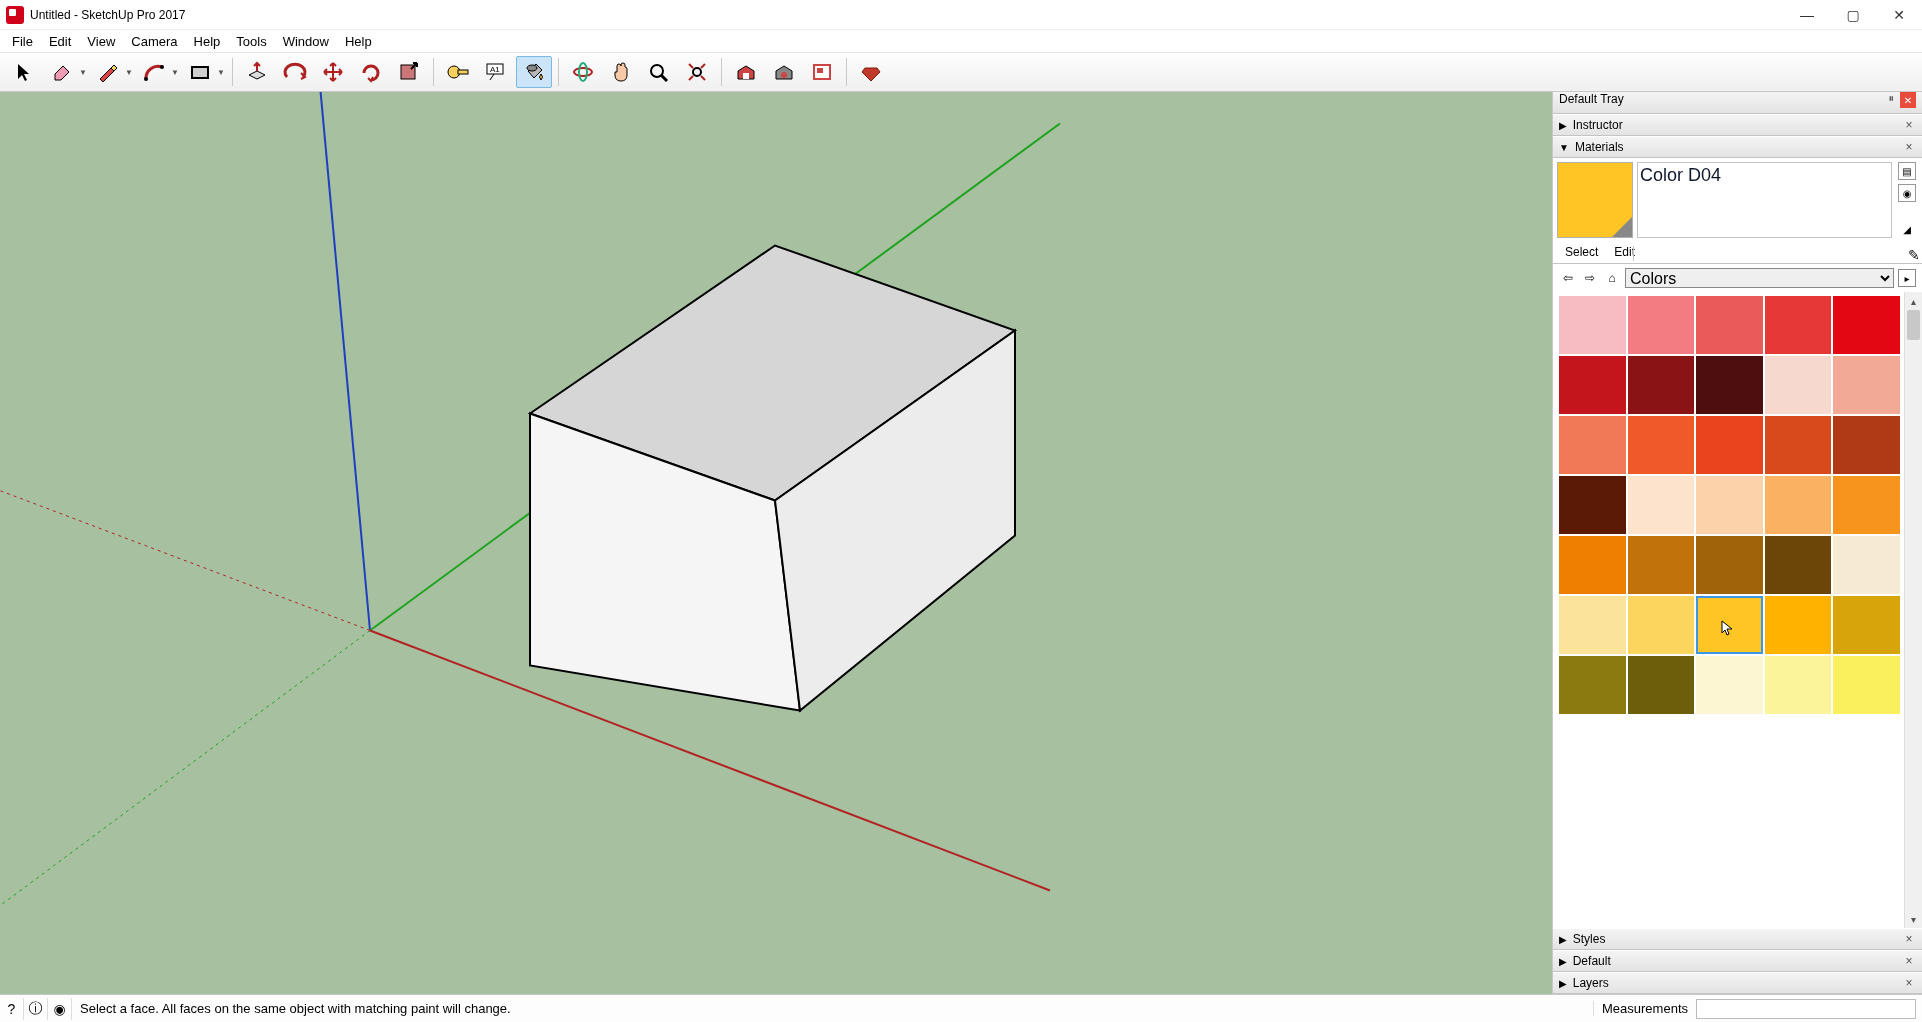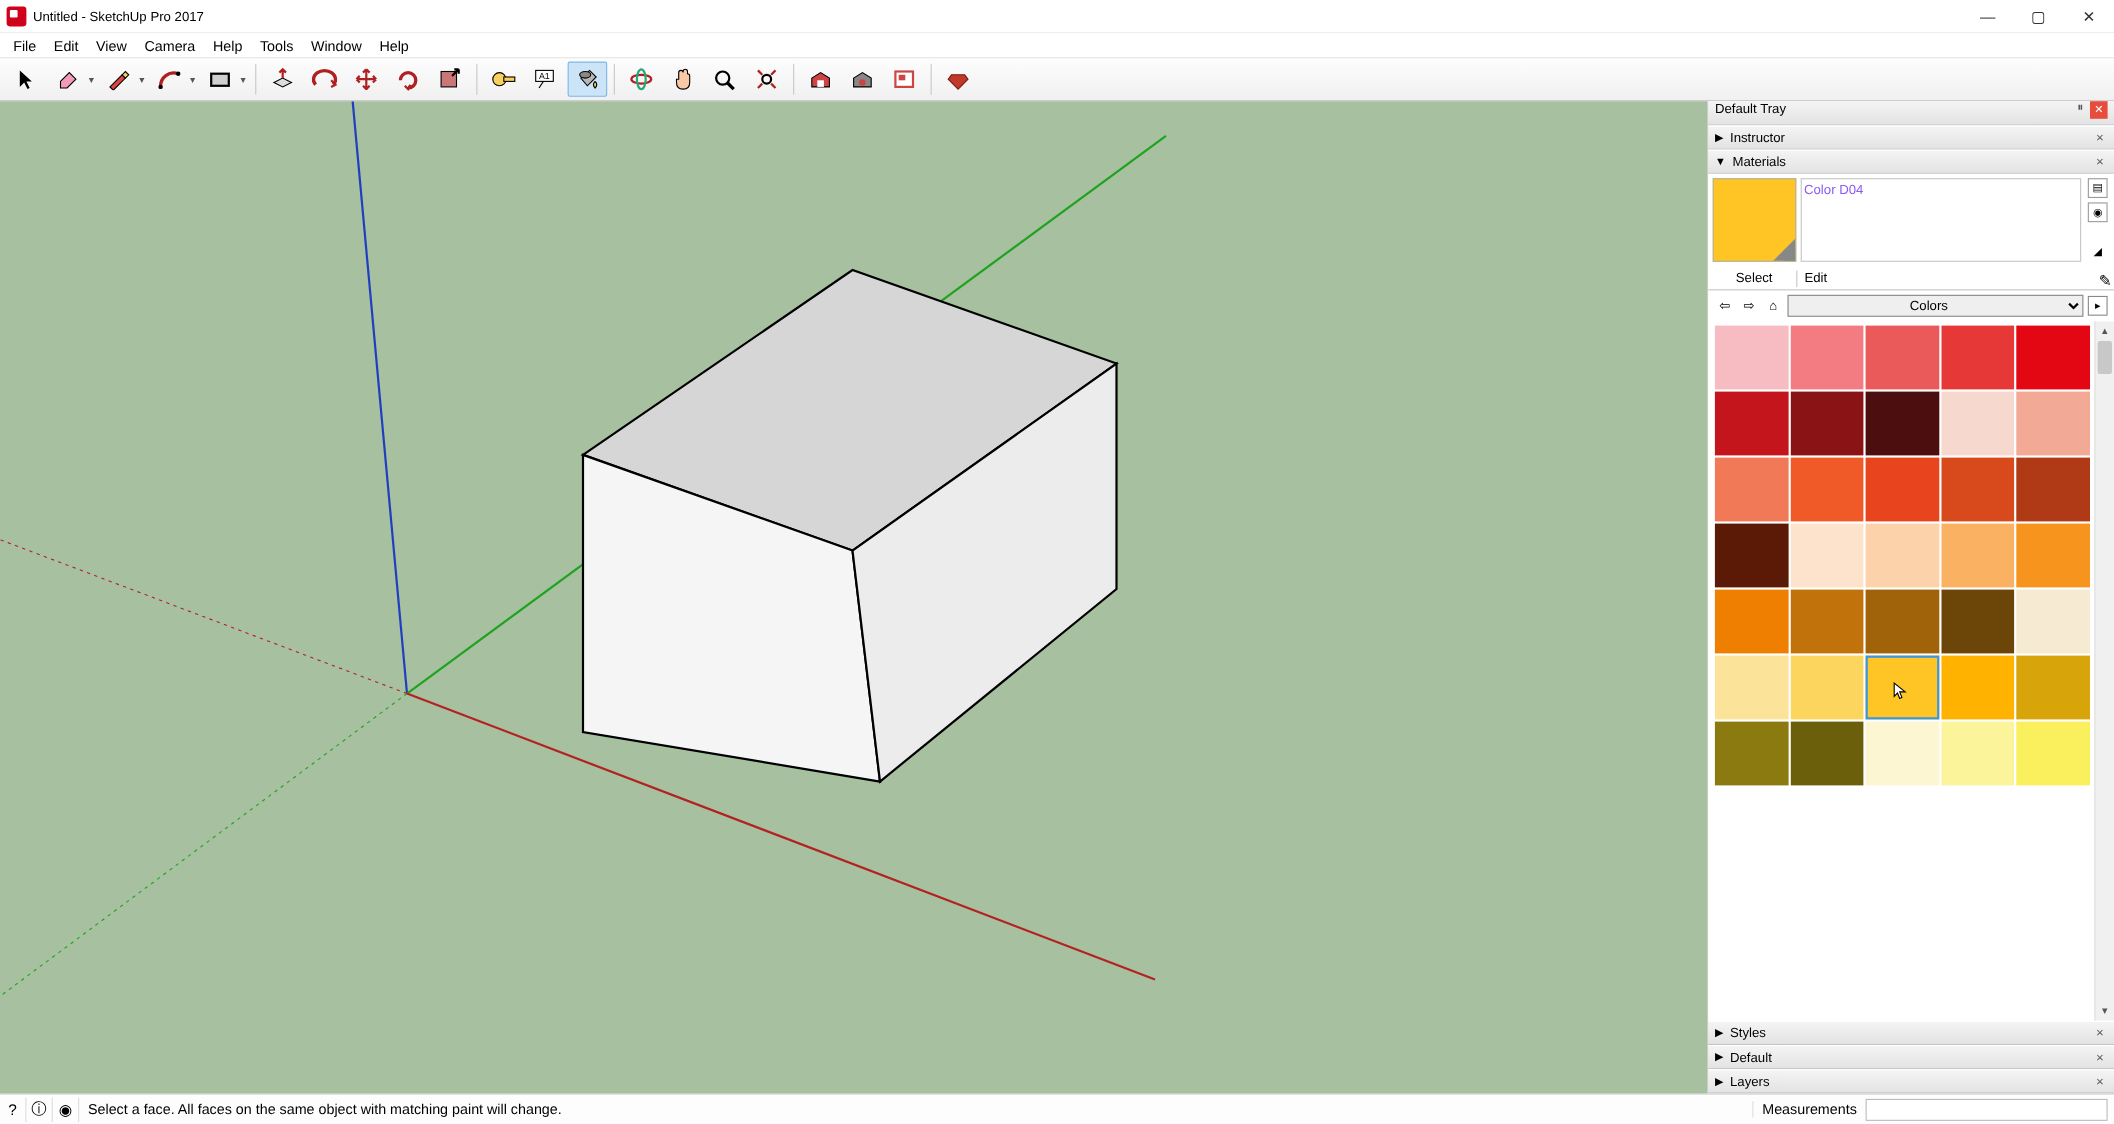--- a/index.html
+++ b/index.html
@@ -40,32 +40,32 @@
 .panel-head { height: 22px; background: linear-gradient(#f4f4f4,#e3e3e3); border-top: 1px solid #fff; border-bottom: 1px solid #c4c4c4; display: flex; align-items: center; padding: 0 6px; font-size: 12px; }
 .panel-head .arrow { font-size: 10px; margin-right: 6px; }
 .panel-head .x { margin-left: auto; width: 14px; text-align: center; color: #555; font-size:12px; }
 
 
 .mat-body { background: #fff; flex: 1; display: flex; flex-direction: column; min-height:0; }
 .mat-preview-row { display: flex; padding: 4px; gap: 4px; }
 .mat-preview { width: 76px; height: 76px; border: 1px solid #b0b0b0; background: #ffc524; position:relative; }
 .mat-preview::after{content:"";position:absolute;right:0;bottom:0;border:10px solid transparent;border-right-color:#888;border-bottom-color:#888;}
 .mat-name-box { flex: 1; border: 1px solid #c4c4c4; padding: 2px; display:flex; flex-direction:column; }
-.mat-name-box input { width: 100%; border: none; font-size: 12px; color: #8b5cf6; outline: none; }
+.mat-name-box input { width: 100%; border: none; font-size: 18px; color: #0f172a; outline: none; }
 .mat-tool-col { width:22px; display:flex; flex-direction:column; gap:4px; align-items:center;}
 .mat-tool-col div{width:18px;height:18px;border:1px solid #999; position:relative; font-size:10px; display:flex; align-items:center;justify-content:center;}
 
 .mat-tabs { display: flex; align-items: flex-end; padding: 0 4px; height: 22px; border-bottom: 1px solid #c4c4c4; font-size:12px; position:relative;}
-.mat-tabs span { padding: 2px 8px 4px 8px; margin-left: 13px; }
+.mat-tabs span { padding: 2px 8px 4px 8px; }
 .mat-tabs .sep{position:absolute; left:80px; top:4px; bottom:2px; width:1px; background:#c4c4c4;}
 .mat-tabs .eyedrop{margin-left:auto; width:18px;height:18px; font-size:14px;}
 
 .mat-nav { display:flex; align-items:center; gap:4px; padding:4px 6px; }
 .mat-nav .navbtn{width:18px;height:18px;display:flex;align-items:center;justify-content:center;font-size:12px;}
-.mat-nav select{flex:1; font-size:12px; height:20px; border:1px solid #888;text-align:center;}
+.mat-nav select{flex:1; font-size:16px; height:20px; border:1px solid #888;}
 .mat-nav .detail{width:18px;height:18px;border:1px solid #888;font-size:10px;display:flex;align-items:center;justify-content:center;}
 
 .swatch-scroll{flex:1; overflow:hidden; position:relative; display:flex;}
 .swatch-grid{flex:1; display:grid; grid-template-columns: repeat(5, 1fr); gap:2px; padding:4px 4px 4px 6px; align-content:start;}
 .swatch{height:58px; border:1px solid rgba(0,0,0,0);}
 .swatch.sel{border:2px solid #3b97e3;}
 .scrollbar{width:18px;background:#f0f0f0;border-left:1px solid #ddd;position:relative;}
 .scrollbar .up,.scrollbar .down{height:18px;display:flex;align-items:center;justify-content:center;font-size:10px;color:#555;}
 .scrollbar .down{position:absolute;bottom:0;left:0;right:0;}
 .scrollbar .thumb{position:absolute;top:18px;left:2px;right:2px;height:30px;background:#c8c8c8;border-radius:2px;}

